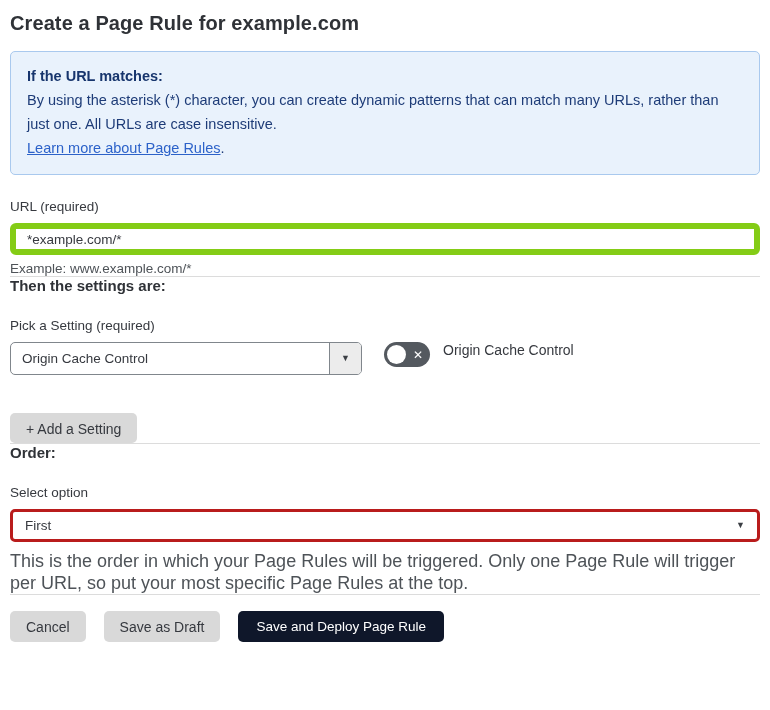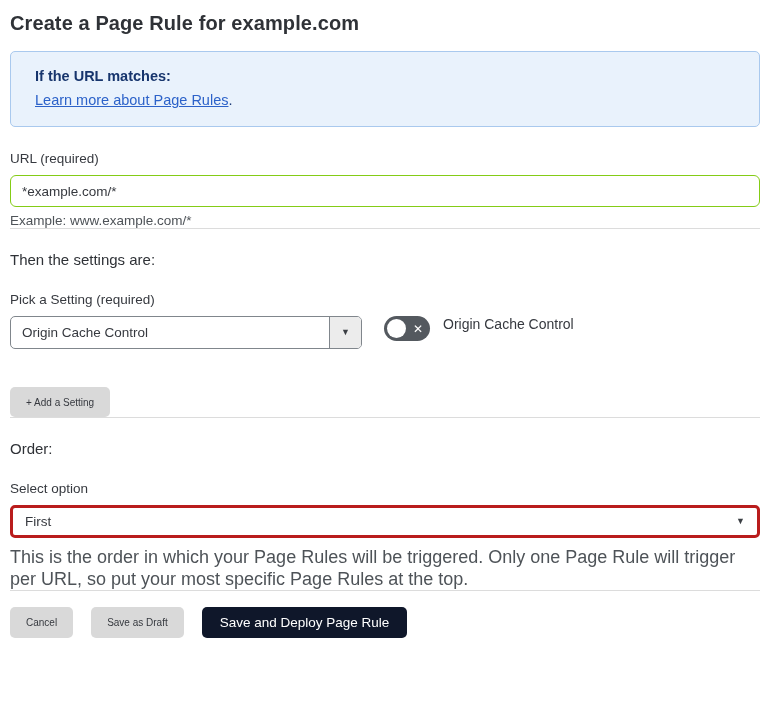--- a/index.html
+++ b/index.html
@@ -20,21 +20,21 @@
     color: #2f3237;
     letter-spacing: 0.1px;
     margin-top: 4px;
   }
 
   .info-box {
     margin-top: 16px;
     background: #e9f2fc;
     border: 1px solid #a9c9ee;
     border-radius: 5px;
-    padding: 12px 16px 14px 24px;
+    padding: 12px 16px 14px 16px;
     color: #1e3c78;
     font-size: 14.5px;
     line-height: 24px;
   }
   .info-box .info-heading {
     font-weight: 700;
     color: #17356d;
     font-size: 14.5px;
   }
   .info-box a.info-link {
@@ -47,21 +47,21 @@
     display: block;
     font-size: 13.5px;
     color: #36393f;
     margin-top: 24px;
     margin-bottom: 9px;
   }
 
   input.text-input {
     width: 750px;
     height: 32px;
-    border: 1px solid #84cc16;
+    border: 6px solid #84cc16;
     border-radius: 6px;
     padding: 0 11px;
     font-size: 13.5px;
     font-family: "Liberation Sans", "DejaVu Sans", sans-serif;
     color: #36393f;
     background: #ffffff;
     outline: none;
   }
 
   .helper-text {
@@ -74,23 +74,22 @@
     border: none;
     border-top: 1px solid #dcdcdc;
     margin: 0;
   }
   .divider-1 { margin-top: 19px; }
   .divider-2 { margin-top: 20px; }
   .divider-3 { margin-top: 21px; }
 
   h2.section-heading {
     font-size: 15px;
-    font-weight: 400;
+    font-weight: 700;
     color: #2f3237;
-    margin-top: 22px;
   }
 
   .setting-row {
     margin-top: 9px;
     display: flex;
     align-items: flex-start;
   }
 
   .dropdown {
     display: flex;
@@ -162,21 +161,21 @@
 
   button {
     font-family: "Liberation Sans", "DejaVu Sans", sans-serif;
     cursor: pointer;
   }
   .btn-gray {
     background: #d9d9d9;
     color: #36393f;
     border: none;
     border-radius: 5px;
-    font-size: 10px;
+    font-size: 14px;
     height: 31px;
     padding: 8px 16px;
   }
   .add-setting-btn {
     margin-top: 38px;
     height: 30px;
   }
 
   .select-box {
     width: 750px;
@@ -219,20 +218,21 @@
 </style>
 </head>
 <body>
 
 <div class="page">
 
   <h1 class="page-title">Create a Page Rule for example.com</h1>
 
   <div class="info-box">
     <div class="info-heading">If the URL matches:</div>
+    <div class="info-body">By using the asterisk (*) character, you can create dynamic patterns that can match many URLs, rather than just one. All URLs are case insensitive.</div>
     <div><a class="info-link">Learn more about Page Rules</a><span>.</span></div>
   </div>
 
   <label class="field-label">URL (required)</label>
   <input class="text-input" type="text" value="*example.com/*" style="">
   <div class="helper-text">Example: www.example.com/*</div>
 
   <hr class="divider divider-1">
 
   <h2 class="section-heading">Then the settings are:</h2>

